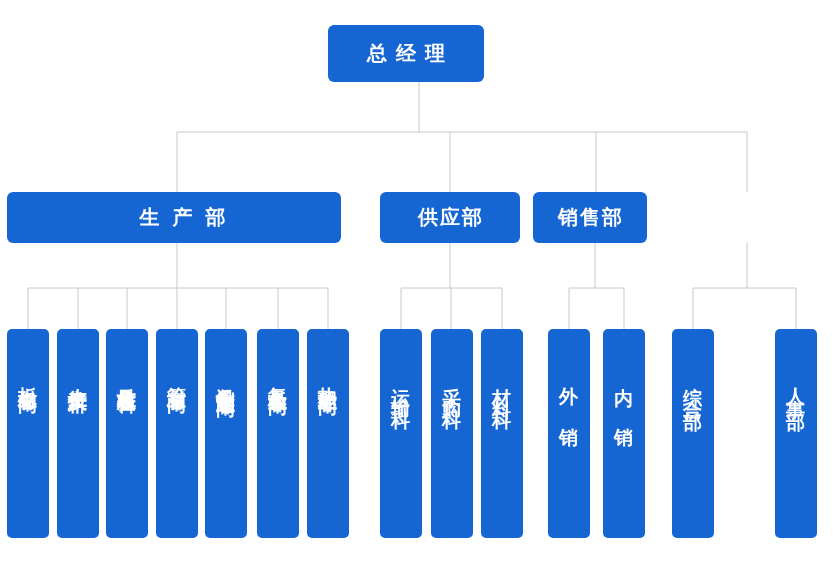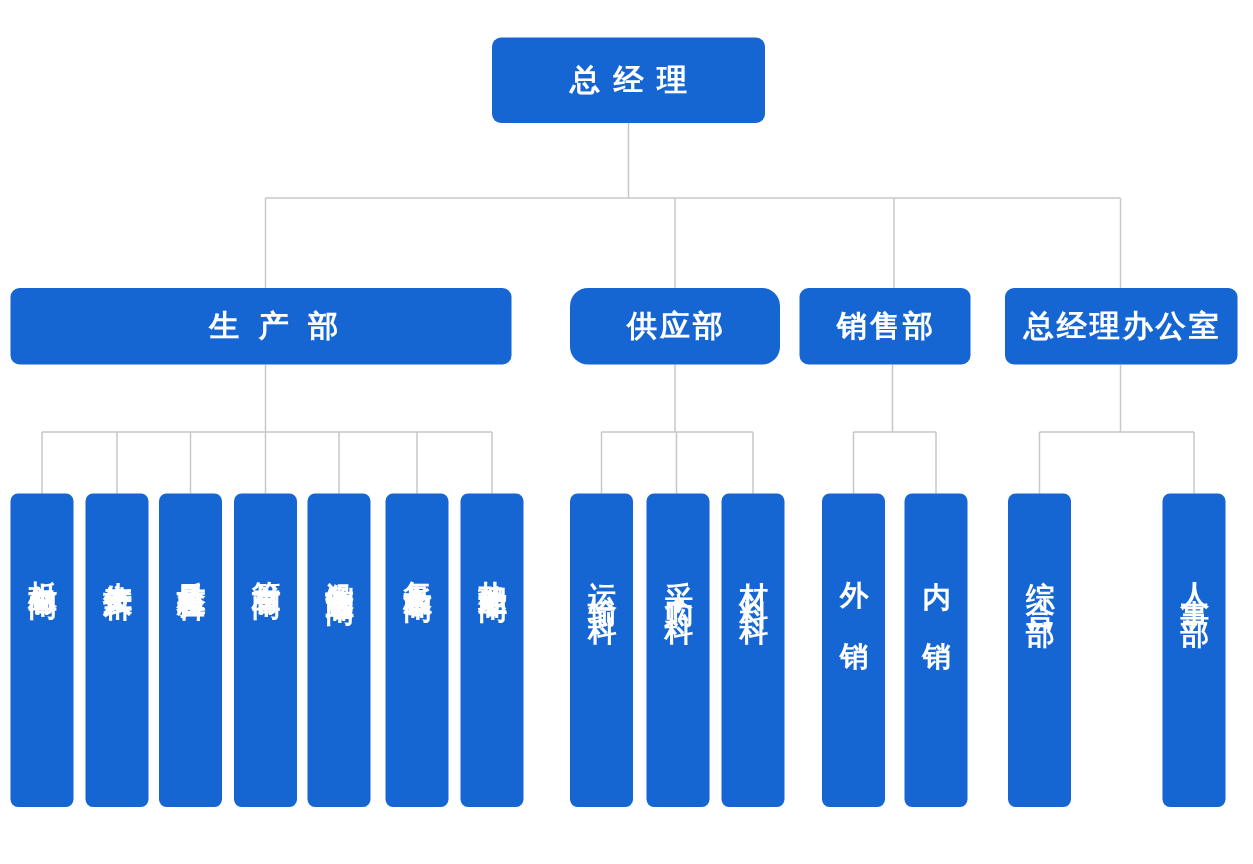--- a/index.html
+++ b/index.html
@@ -21,35 +21,35 @@
     background: #1565d3;
     color: #ffffff;
     font-weight: bold;
     display: flex;
     align-items: center;
     justify-content: center;
     box-sizing: border-box;
   }
   .root {
     left: 328px; top: 25px;
-    width: 182px; height: 57px;
+    width: 156px; height: 57px;
     border-radius: 6px;
     font-size: 20px;
     letter-spacing: 9px;
     padding-left: 9px;
   }
   .dept {
     top: 192px; height: 51px;
     border-radius: 6px;
     font-size: 20px;
     letter-spacing: 2px;
     padding-left: 2px;
   }
   .dept-production { left: 7px;   width: 334px; letter-spacing: 13px; padding-left: 30px; }
-  .dept-supply     { left: 380px; width: 140px; border-radius: 12px; }
+  .dept-supply     { left: 380px; width: 140px; }
   .dept-sales      { left: 533px; width: 114px; }
   .dept-gmoffice   { left: 670px; width: 155px; }
   .leaf {
     top: 329px;
     width: 42px; height: 209px;
     border-radius: 5px;
     align-items: flex-start;
     padding-top: 43px;
     font-size: 19px;
   }
@@ -94,23 +94,20 @@
 
   <div class="node dept dept-production">
     <span>生产部</span>
   </div>
   <div class="node dept dept-supply">
     <span>供应部</span>
   </div>
   <div class="node dept dept-sales">
     <span>销售部</span>
   </div>
-  <div class="node dept dept-gmoffice">
-    <span>总经理办公室</span>
-  </div>
 
   <div class="node leaf sp4 l1">
     <span class="vtext">板材车间</span>
   </div>
   <div class="node leaf sp4 l2">
     <span class="vtext">生产技术科</span>
   </div>
   <div class="node leaf sp4 l3">
     <span class="vtext">质量检验科</span>
   </div>

